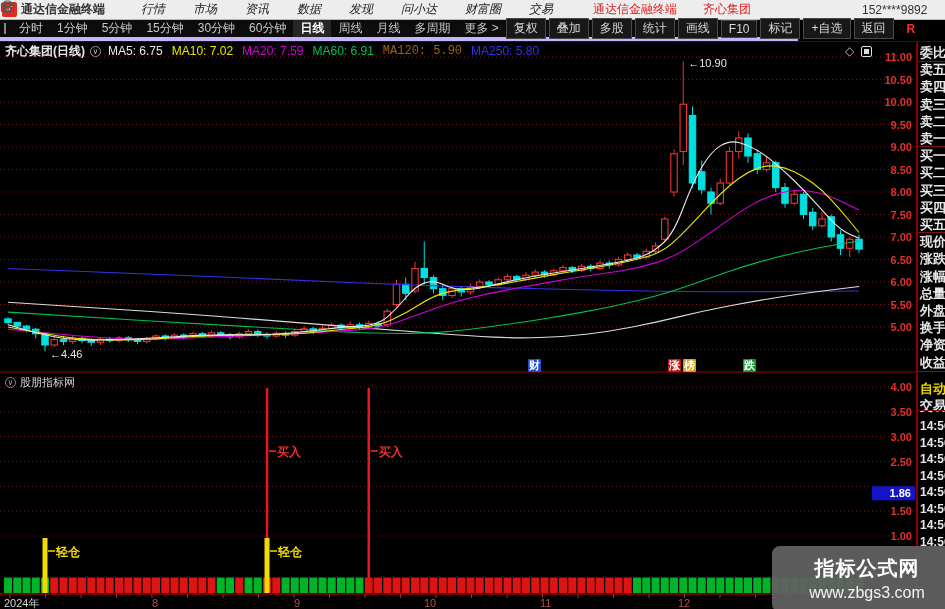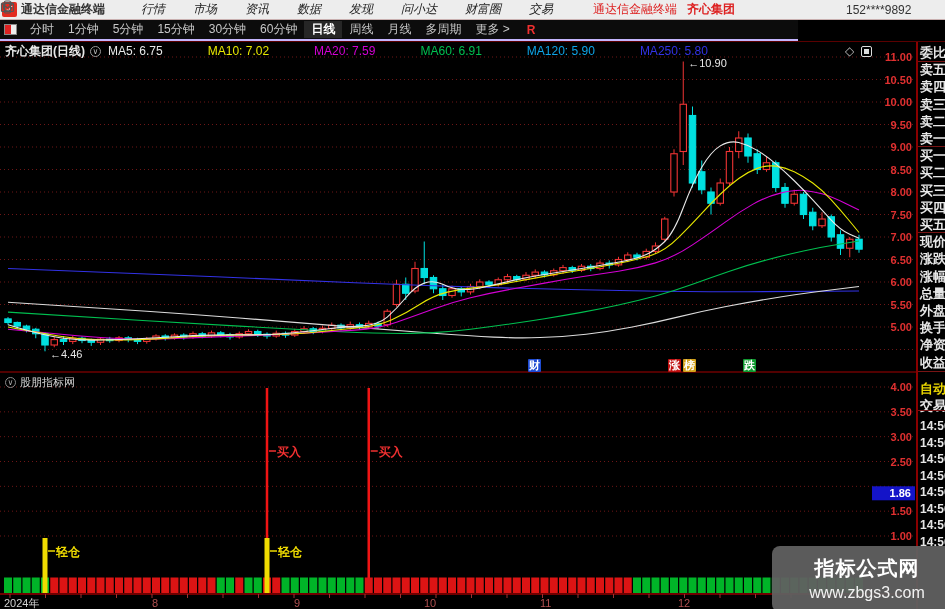--- a/index.html
+++ b/index.html
@@ -7,28 +7,28 @@
   #app{position:relative;width:945px;height:609px;background:#000;overflow:hidden;}
 
   
   .topbar{position:absolute;left:0;top:0;width:945px;height:20px;background:#ededed;
           border-bottom:1px solid #c9b0b0;display:flex;align-items:center;font-size:12px;color:#222;}
   .logo{width:15px;height:15px;background:#e22b1f;color:#fff;border-radius:2px;margin:0 4px 0 2px;
         font-size:11px;font-weight:bold;text-align:center;line-height:15px;}
   .brand{font-weight:bold;color:#333;margin-right:22px;}
   .tmenu-item{padding:0 14px;cursor:pointer;white-space:nowrap;}
   .red-status{color:#d22;margin-left:26px;white-space:nowrap;}
-  .red-stock{color:#d22;font-weight:bold;margin-left:10px;margin-right:28px;white-space:nowrap;}
+  .red-stock{color:#d22;font-weight:normal;margin-left:26px;margin-right:28px;white-space:nowrap;}
   .rmenu-item{padding:0 10px;cursor:pointer;white-space:nowrap;}
   .tb-icon{width:15px;height:14px;margin:0 5px;display:inline-block;}
   .account{margin-left:8px;margin-right:6px;color:#333;}
 
   
   .periodbar{position:absolute;left:0;top:20px;width:798px;height:21px;background:#0c0c0c;
-             border-bottom:2px solid #c4b5fd;display:flex;align-items:center;font-size:12px;color:#c8c8c8;}
+             border-bottom:4px solid #c4b5fd;display:flex;align-items:center;font-size:12px;color:#c8c8c8;}
   .split-icon{width:13px;height:11px;margin:0 6px 0 4px;border:1px solid #888;display:flex;}
   .split-icon .l{width:50%;height:100%;background:#d22;}
   .split-icon .r{width:50%;height:100%;background:#eee;}
   .period-item{padding:0 7px;cursor:pointer;white-space:nowrap;}
   .period-item.active{color:#ffffff;font-weight:bold;background:#262626;}
   .ptools{margin-left:auto;display:flex;align-items:center;}
   .ptool-btn{border:1px solid #4a4a4a;background:#181818;color:#d8d8d8;padding:1px 7px;margin-right:3px;
              font-size:12px;cursor:pointer;white-space:nowrap;}
   .r-badge{color:#f03030;font-weight:bold;margin:0 8px 0 10px;font-size:12px;}
 
@@ -524,32 +524,43 @@
         <span class="period-item">5分钟</span>
         <span class="period-item">15分钟</span>
         <span class="period-item">30分钟</span>
         <span class="period-item">60分钟</span>
         <span class="period-item active">日线</span>
         <span class="period-item">周线</span>
         <span class="period-item">月线</span>
         <span class="period-item">多周期</span>
         <span class="period-item">更多 &gt;</span>
       </span>
+    <span class="ptools" id="period-tools">
+        <span class="ptool-btn">复权</span>
+        <span class="ptool-btn">叠加</span>
+        <span class="ptool-btn">多股</span>
+        <span class="ptool-btn">统计</span>
+        <span class="ptool-btn">画线</span>
+        <span class="ptool-btn">F10</span>
+        <span class="ptool-btn">标记</span>
+        <span class="ptool-btn">+自选</span>
+        <span class="ptool-btn">返回</span>
+      </span>
     <span class="r-badge">R</span>
   </div>
 
   <div class="chart-header">
     <span class="ch-title">齐心集团(日线)</span>
     <span class="ch-circle">∨</span>
-    <span id="ma-labels" style="display:flex;gap:36px;">
+    <span id="ma-labels" style="display:flex;">
         <span class="ma-label" style="color: rgb(232, 232, 232);">MA5: 6.75</span>
         <span class="ma-label" style="color: rgb(232, 232, 0);">MA10: 7.02</span>
         <span class="ma-label" style="color: rgb(212, 0, 212);">MA20: 7.59</span>
         <span class="ma-label" style="color: rgb(0, 192, 80);">MA60: 6.91</span>
-        <span class="ma-label" style="color: #0ea5e9;">MA120: 5.90</span>
+        <span class="ma-label" style="color: #a16207; font-family: Liberation Mono, monospace;">MA120: 5.90</span>
         <span class="ma-label" style="color: rgb(50, 50, 230);">MA250: 5.80</span>
       </span>
   </div>
 
   <div class="corner-icons">
     <span class="diamond">◇</span>
     <span class="win-icon"></span>
   </div>
 
   <div class="ind-header">

